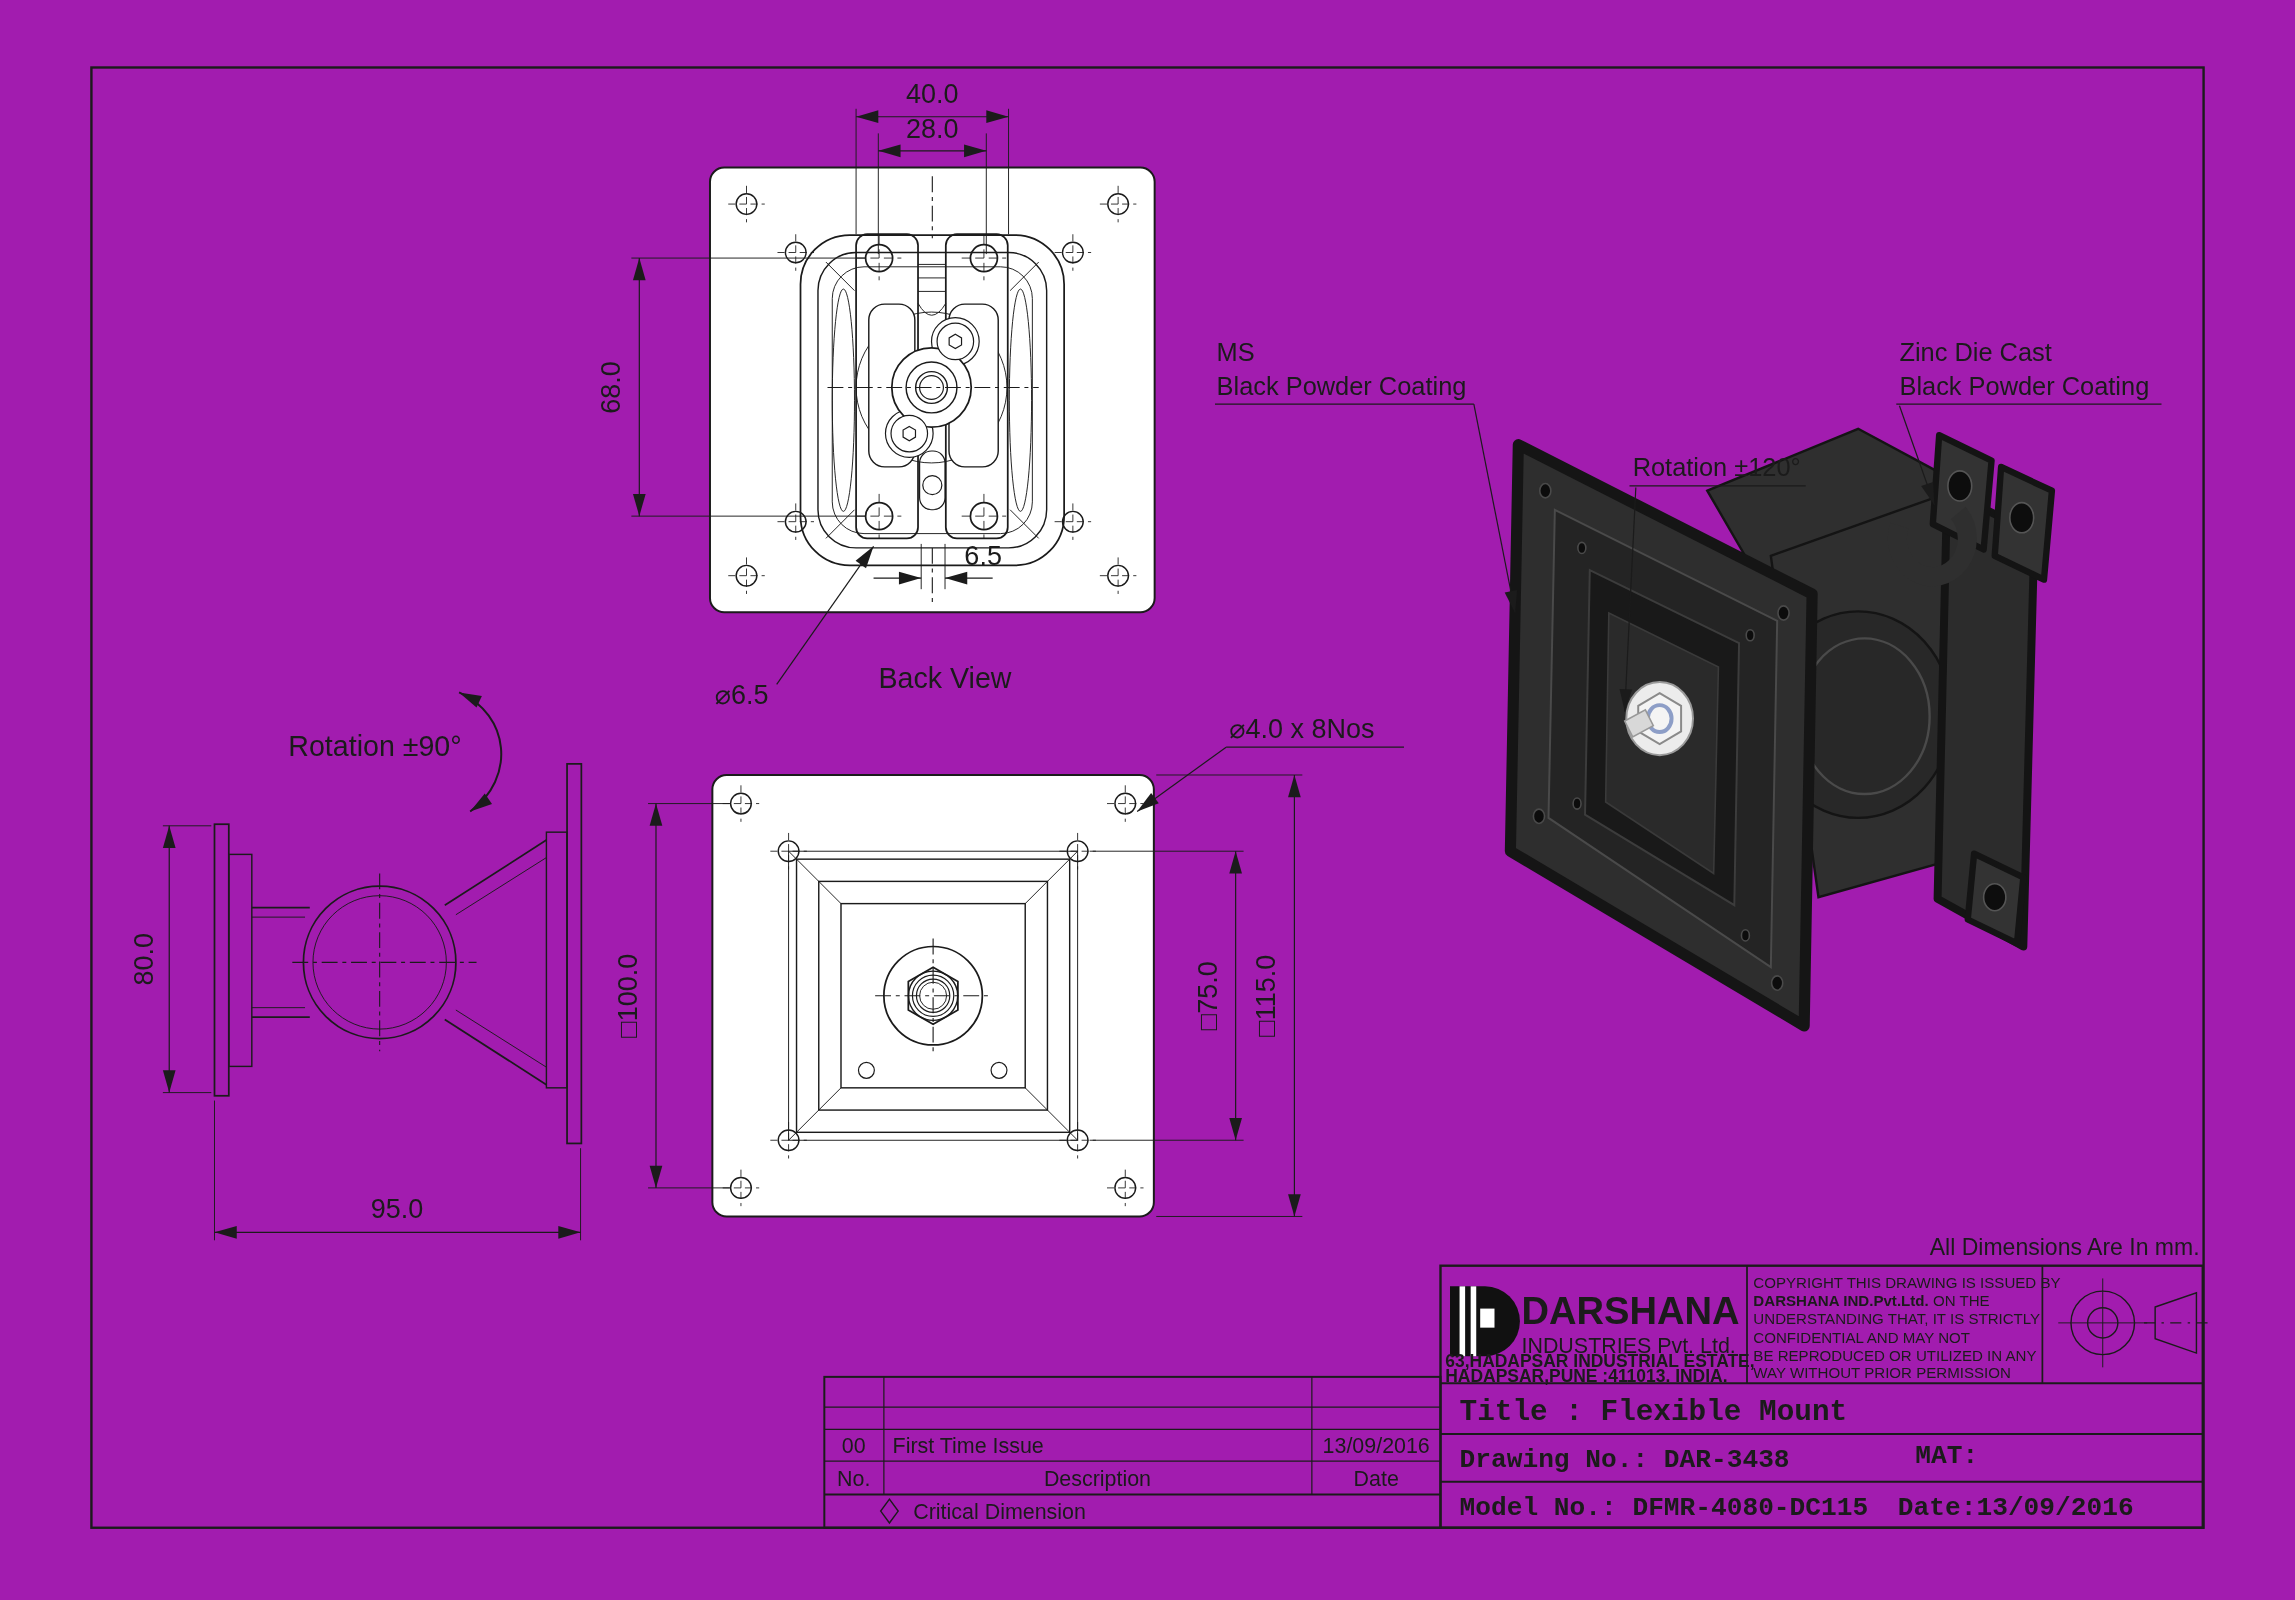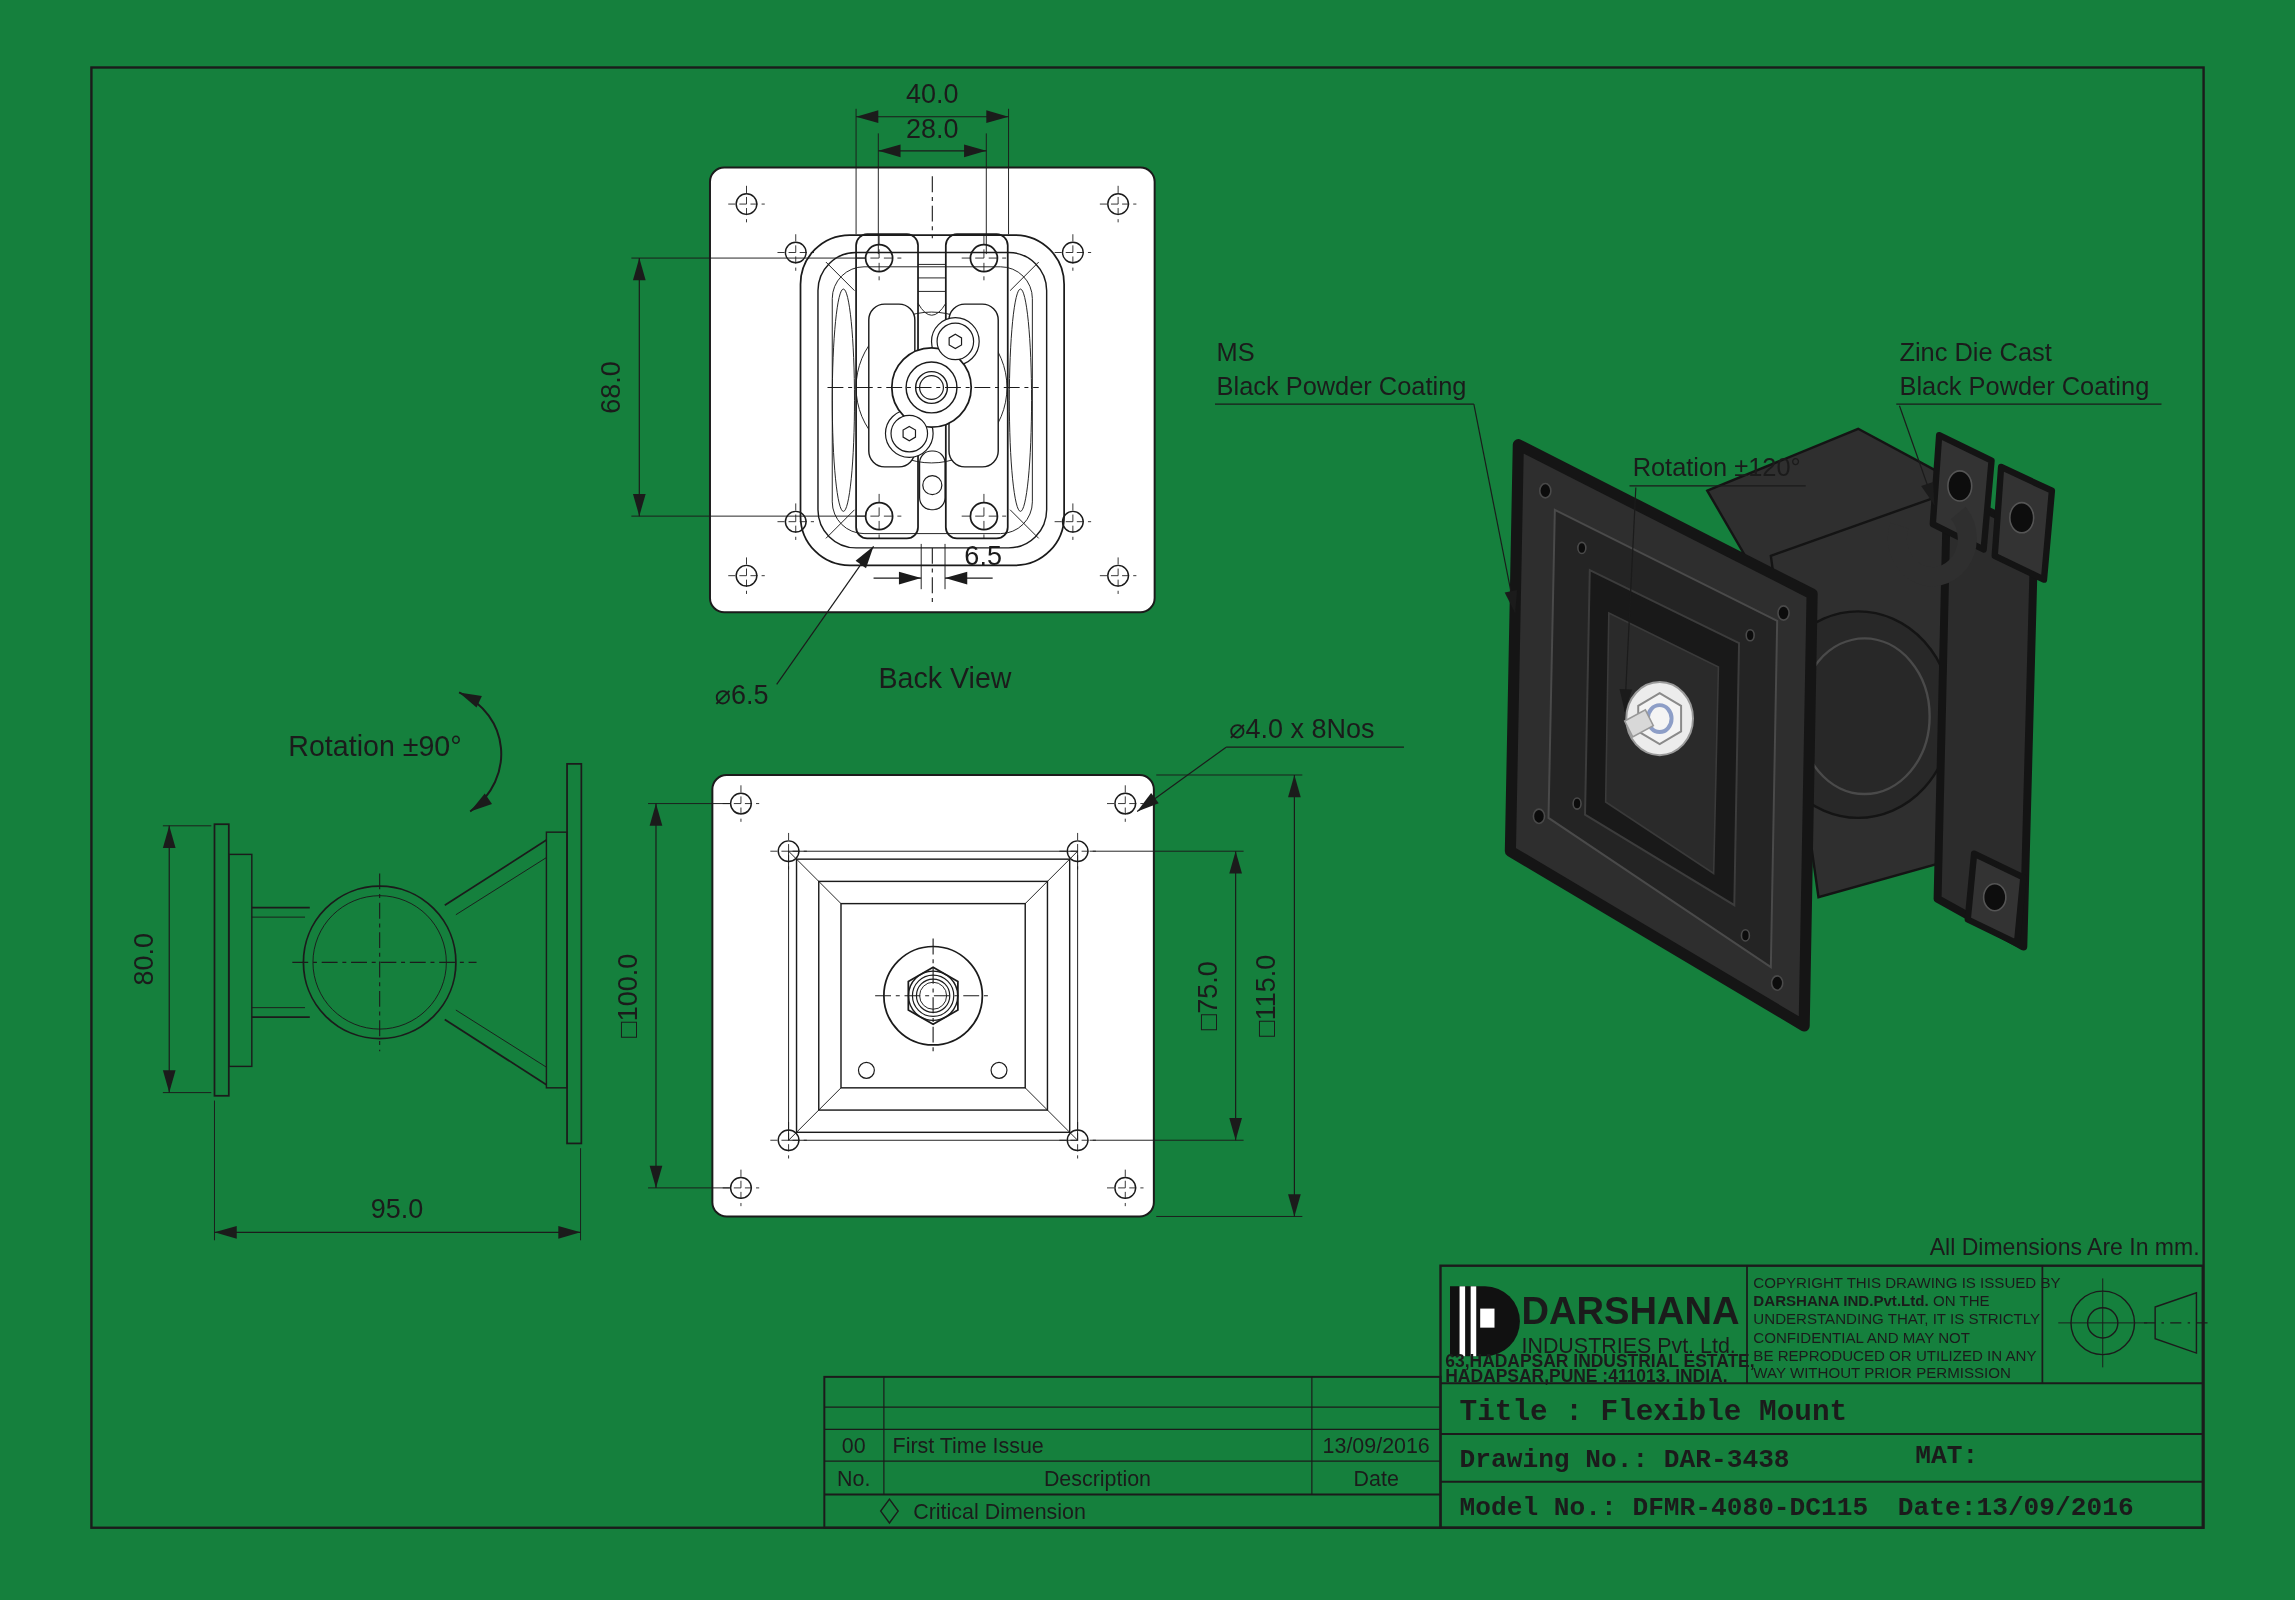--- a/index.html
+++ b/index.html
@@ -1,16 +1,16 @@
 <!DOCTYPE html>
 <html style="font-size:12.7px"><head>
 <meta charset="utf-8">
 <style>
   html,body{margin:0;padding:0;background:#fff;}
-  .sheet{position:relative;width:2295px;height:1600px;background:#15803d;overflow:hidden;
+  .sheet{position:relative;width:2295px;height:1600px;background:#a21caf;overflow:hidden;
          font-family:"Liberation Sans",sans-serif;}
   svg{position:absolute;left:0;top:0;}
   svg text{fill:#1b1b1b;}
   .dim{font-family:"Liberation Sans",sans-serif;font-size:34px;}
   .cap{font-family:"Liberation Sans",sans-serif;font-size:36px;}
   .lbl{font-family:"Liberation Sans",sans-serif;font-size:32px;}
   .units{font-family:"Liberation Sans",sans-serif;font-size:29px;}
   .mono-big{font-family:"Liberation Mono","DejaVu Sans Mono",monospace;font-size:37px;font-weight:bold;}
   .mono{font-family:"Liberation Mono","DejaVu Sans Mono",monospace;font-size:33px;font-weight:bold;}
   .co-name{font-family:"Liberation Sans",sans-serif;font-size:48px;font-weight:bold;}

